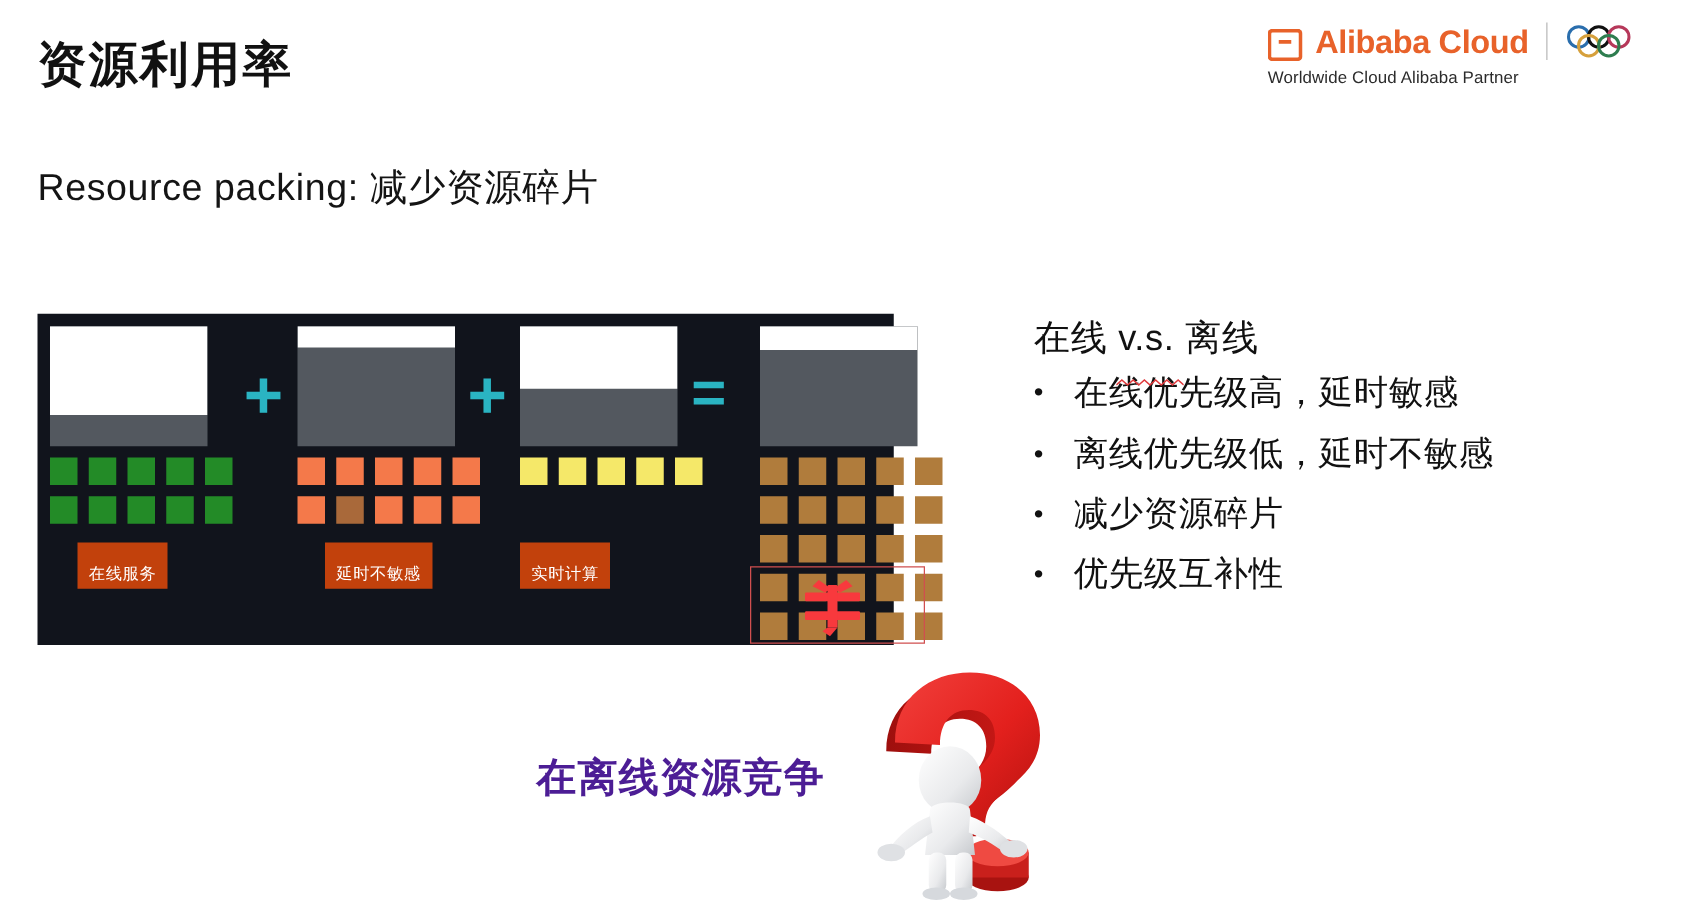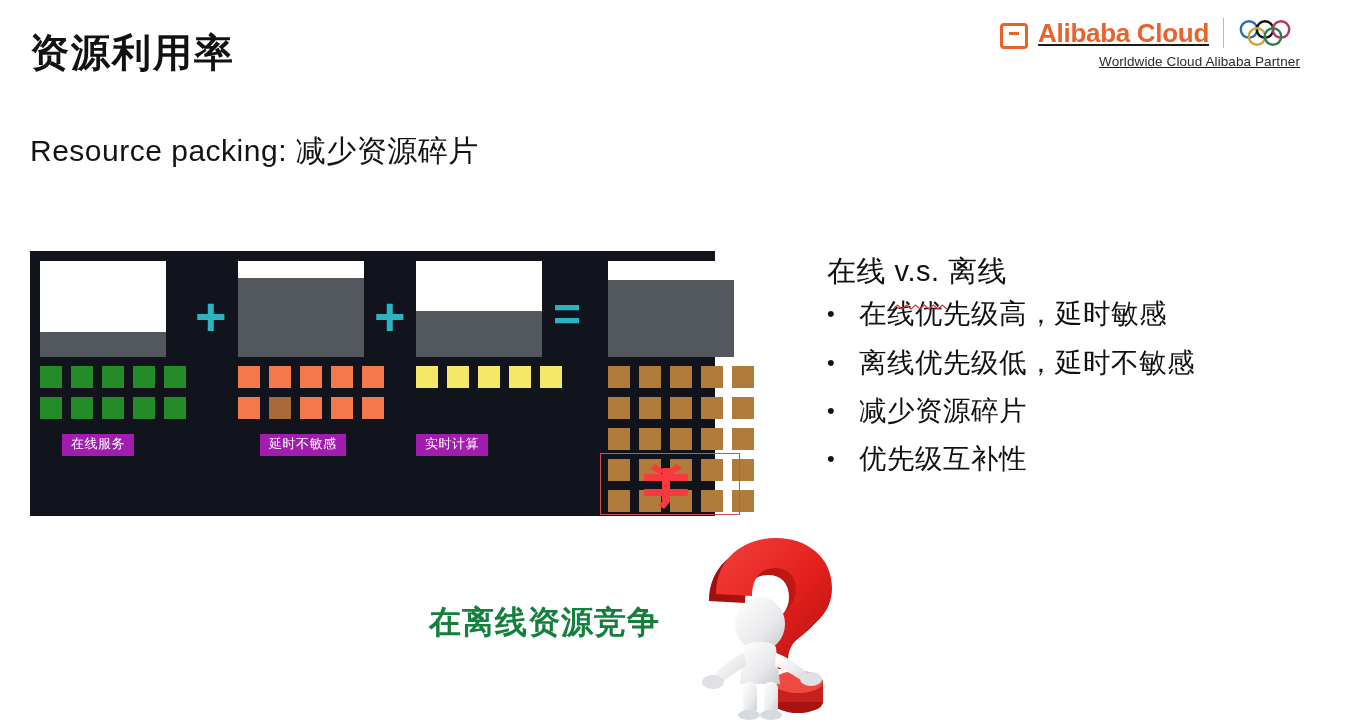--- a/index.html
+++ b/index.html
@@ -12,24 +12,23 @@
     height: 726px;
     position: relative;
     overflow: hidden;
     font-family: "Liberation Sans", "DejaVu Sans", sans-serif;
     color: #1a1a1a;
   }
 
   
   #brand {
     position: absolute;
-    right: 56px;
+    right: 42px;
     top: 18px;
-    text-align: right;
-    text-decoration: underline;
+    text-align: left;
   }
   #brand-row {
     display: flex;
     align-items: center;
     justify-content: flex-end;
     gap: 10px;
   }
   #alibaba-mark {
     width: 28px;
     height: 24px;
@@ -144,24 +143,24 @@
     height: 22px;
   }
   .sq.green  { background: #238b27; }
   .sq.orange { background: #f4794a; }
   .sq.brownish { background: #a9693a; }
   .sq.yellow { background: #f5e869; }
   .sq.brown  { background: #b07c3c; }
 
   .dlabel {
     display: inline-block;
-    background: #a21caf;
+    background: #c2410c;
     color: #ffffff;
     font-size: 13px;
-    padding: 3px 9px 4px 9px;
+    padding: 18px 9px 4px 9px;
     line-height: 1.15;
     letter-spacing: 0.5px;
     white-space: nowrap;
   }
   .label-wrap { margin-top: 15px; }
 
   .op {
     position: absolute;
     color: #2ab4c2;
     font-weight: bold;
@@ -243,21 +242,21 @@
     color: #111111;
   }
 
   
   #red-caption {
     position: absolute;
     left: 429px;
     top: 606px;
     font-size: 32px;
     font-weight: bold;
-    color: #15803d;
+    color: #4c1d95;
     letter-spacing: 1px;
     line-height: 1;
     white-space: nowrap;
   }
   #qmark-figure {
     position: absolute;
     left: 694px;
     top: 532px;
     width: 175px;
     height: 188px;

